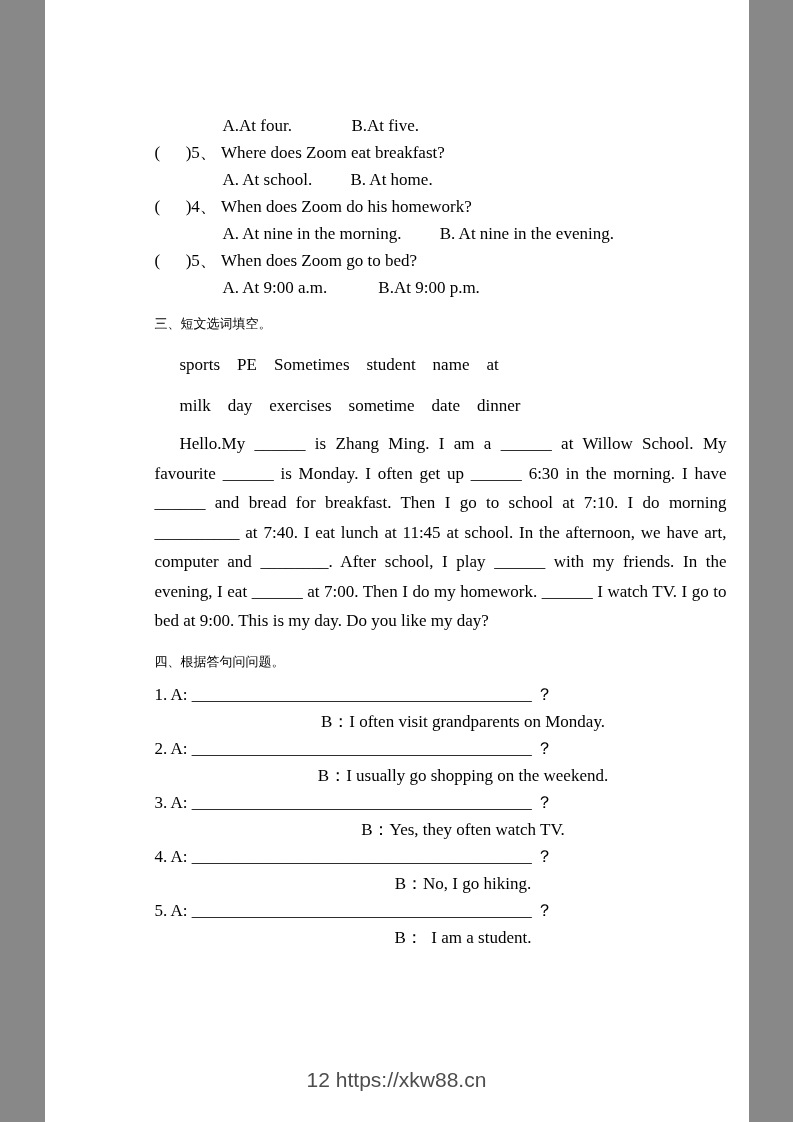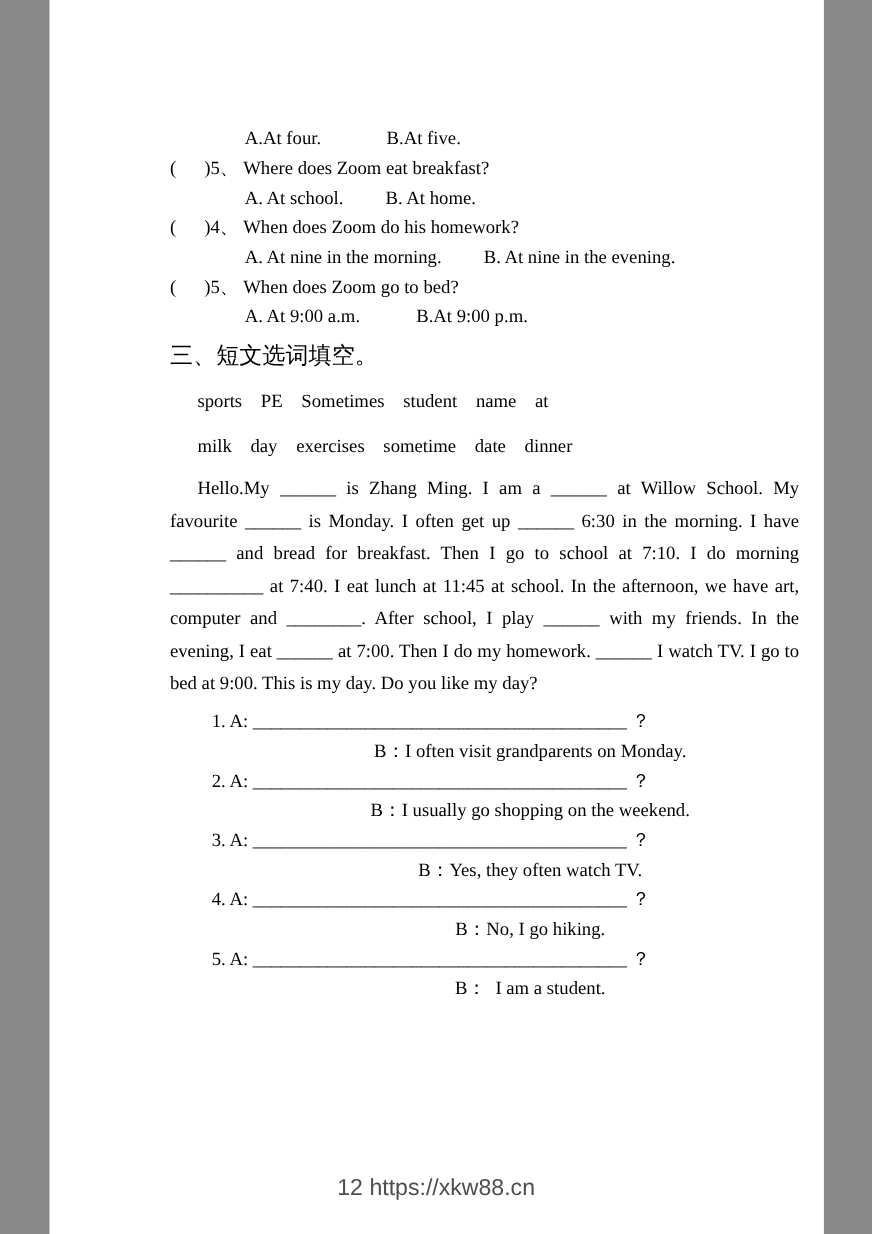--- a/index.html
+++ b/index.html
@@ -22,35 +22,35 @@
   }
   .line {
     line-height: 27px;
     white-space: pre-wrap;
   }
   .line.opt { padding-left: 68px; }
   .sec-heading {
     line-height: 27px;
     margin-top: 9px;
     font-family: "Liberation Sans", "DejaVu Sans", sans-serif;
-    font-size: 21px;
+    font-size: 13px;
   }
   .word-bank {
     line-height: 27px;
     margin-top: 14px;
     padding-left: 25px;
     white-space: pre-wrap;
   }
   .passage {
     margin: 10px 0 0 0;
     line-height: 29.5px;
     text-align: justify;
     text-indent: 25px;
   }
-  .qa-block { margin-top: 6px; margin-left: 38px; }
+  .qa-block { margin-top: 6px; }
   .sec4-heading { margin-top: 12px; }
   .qa-a {
     line-height: 27px;
     white-space: pre-wrap;
   }
   .qa-b {
     line-height: 27px;
     padding-left: 45px;
     white-space: pre-wrap;
     text-align: center;
@@ -78,20 +78,21 @@
     <div class="line q">(      )4、 When does Zoom do his homework?</div>
     <div class="line opt">A. At nine in the morning.         B. At nine in the evening.</div>
     <div class="line q">(      )5、 When does Zoom go to bed?</div>
     <div class="line opt">A. At 9:00 a.m.            B.At 9:00 p.m.</div>
 
     <div class="sec-heading">三、短文选词填空。</div>
     <div class="word-bank">sports    PE    Sometimes    student    name    at</div>
     <div class="word-bank">milk    day    exercises    sometime    date    dinner</div>
     <p class="passage">Hello.My ______ is Zhang Ming. I am a ______ at Willow School. My favourite ______ is Monday. I often get up ______ 6:30 in the morning. I have ______ and bread for breakfast. Then I go to school at 7:10. I do morning __________ at 7:40. I eat lunch at 11:45 at school. In the afternoon, we have art, computer and ________. After school, I play ______ with my friends. In the evening, I eat ______ at 7:00. Then I do my homework. ______ I watch TV. I go to bed at 9:00. This is my day. Do you like my day?</p>
 
+    <div class="sec-heading sec4-heading">四、根据答句问问题。</div>
     <div class="qa-block">
       <div class="qa-a">1. A: ________________________________________ ？</div>
       <div class="qa-b">B：I often visit grandparents on Monday.</div>
       <div class="qa-a">2. A: ________________________________________ ？</div>
       <div class="qa-b">B：I usually go shopping on the weekend.</div>
       <div class="qa-a">3. A: ________________________________________ ？</div>
       <div class="qa-b">B：Yes, they often watch TV.</div>
       <div class="qa-a">4. A: ________________________________________ ？</div>
       <div class="qa-b">B：No, I go hiking.</div>
       <div class="qa-a">5. A: ________________________________________ ？</div>

